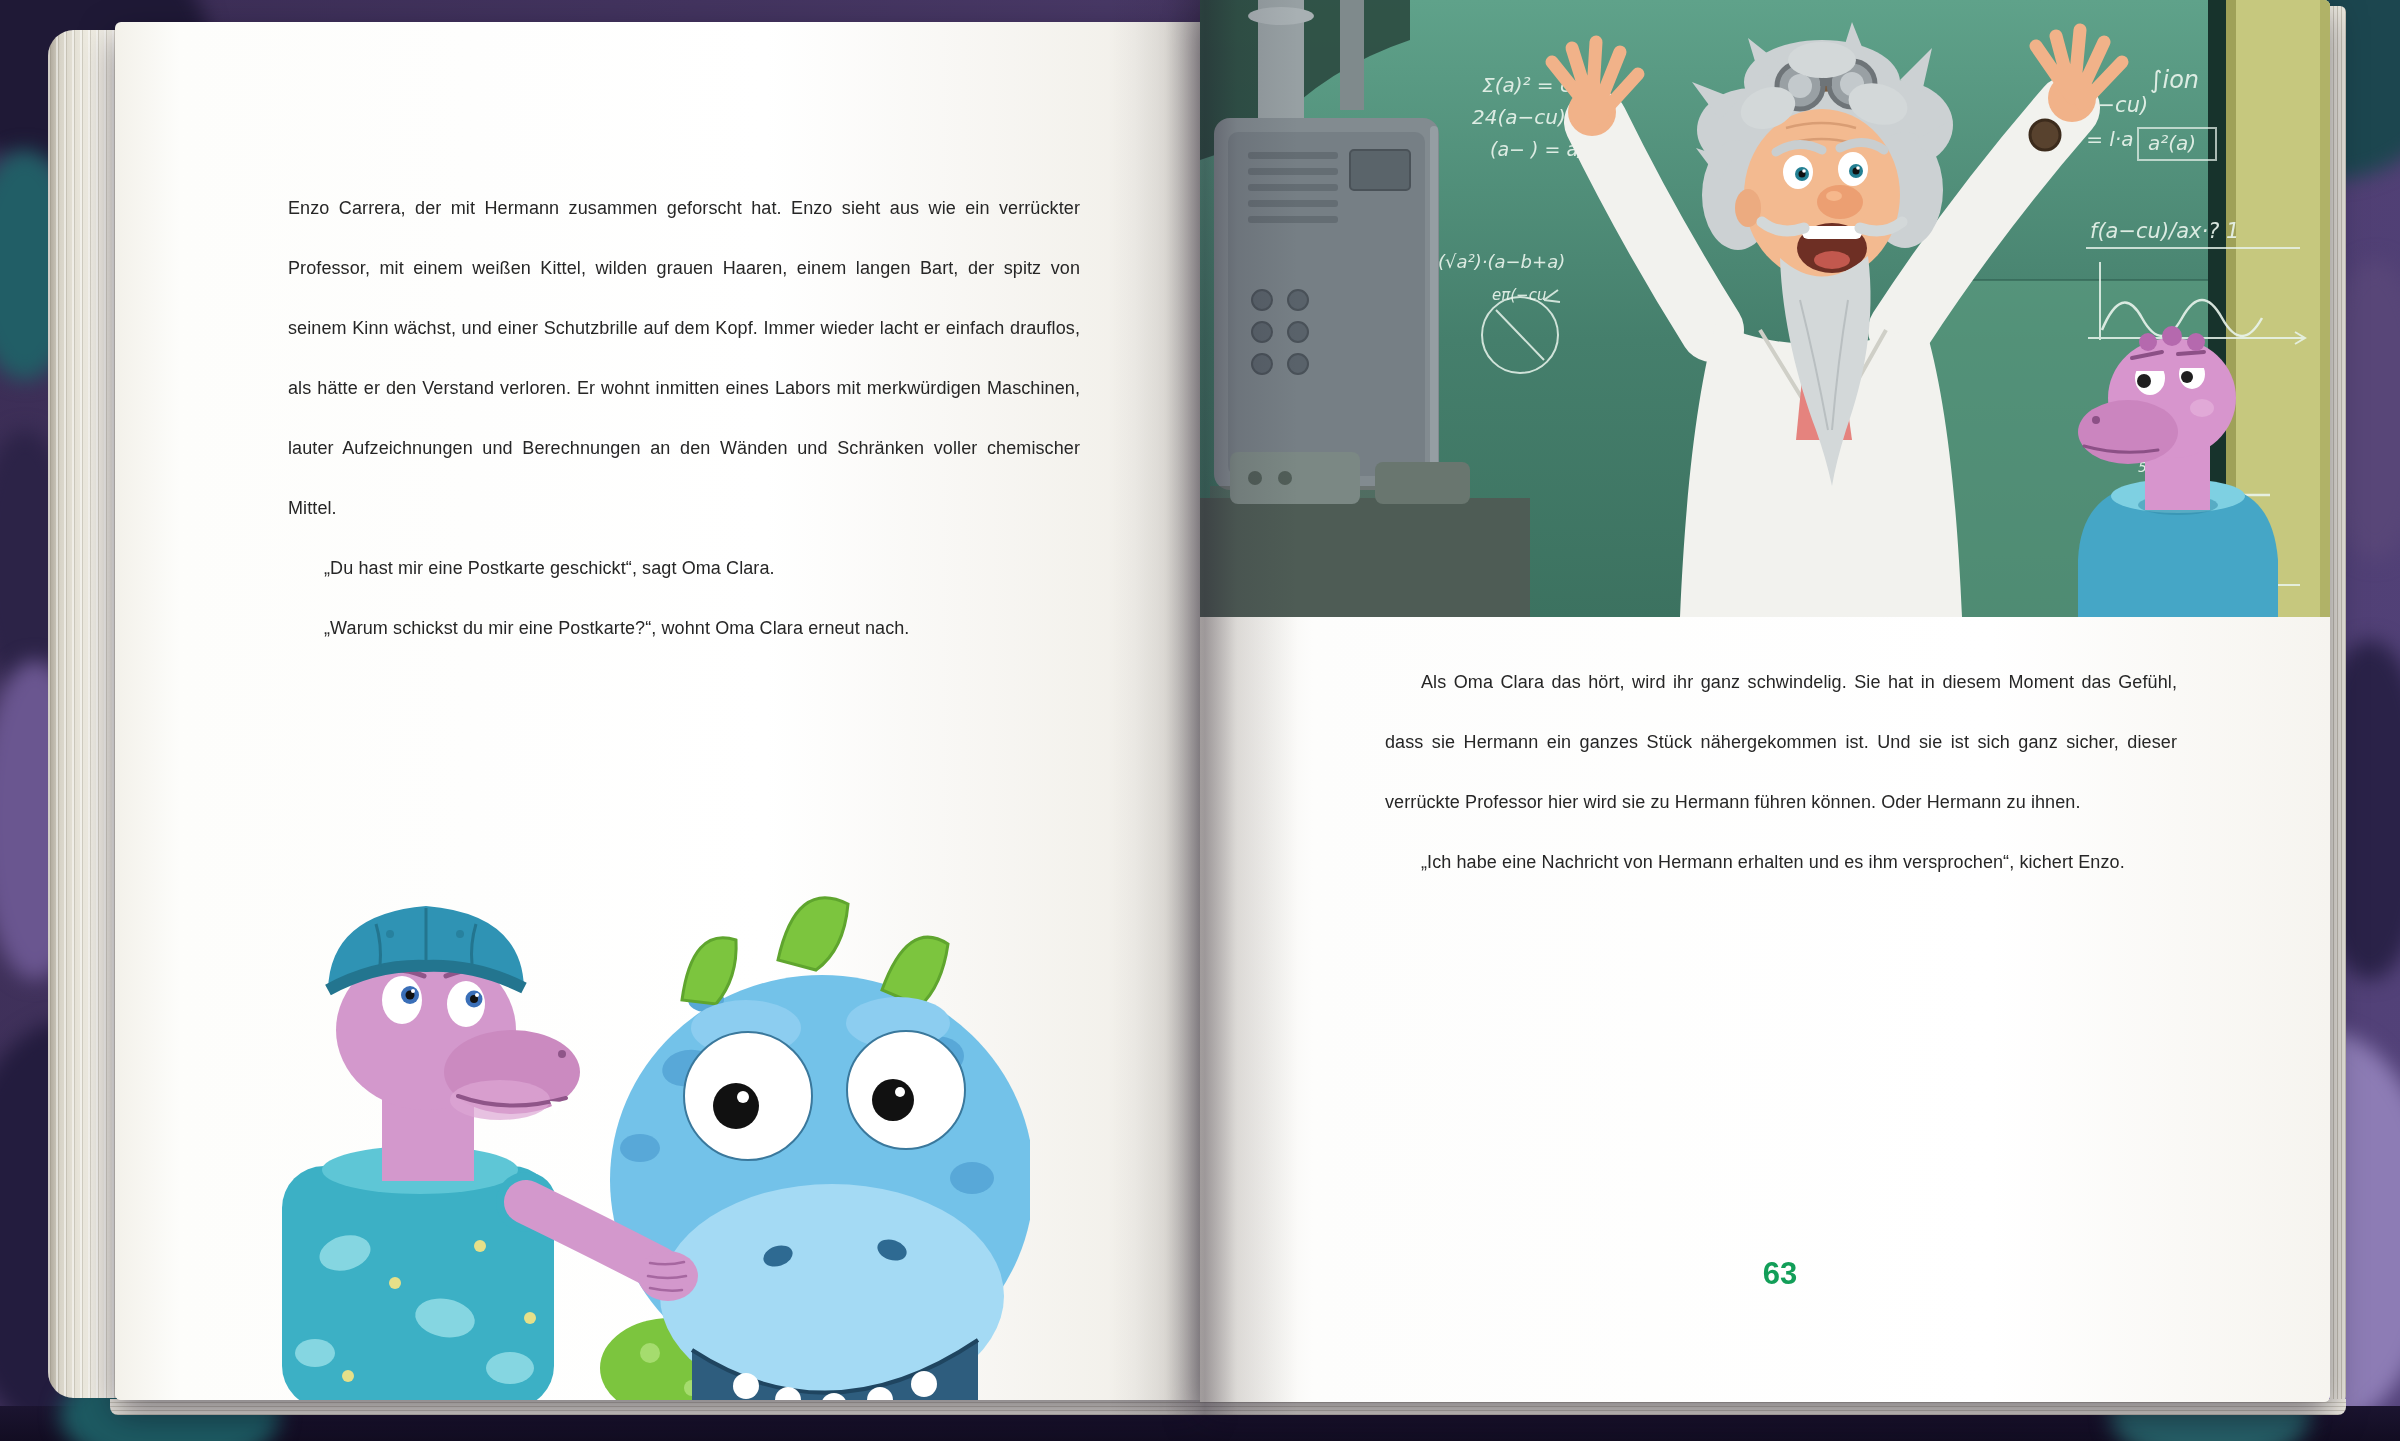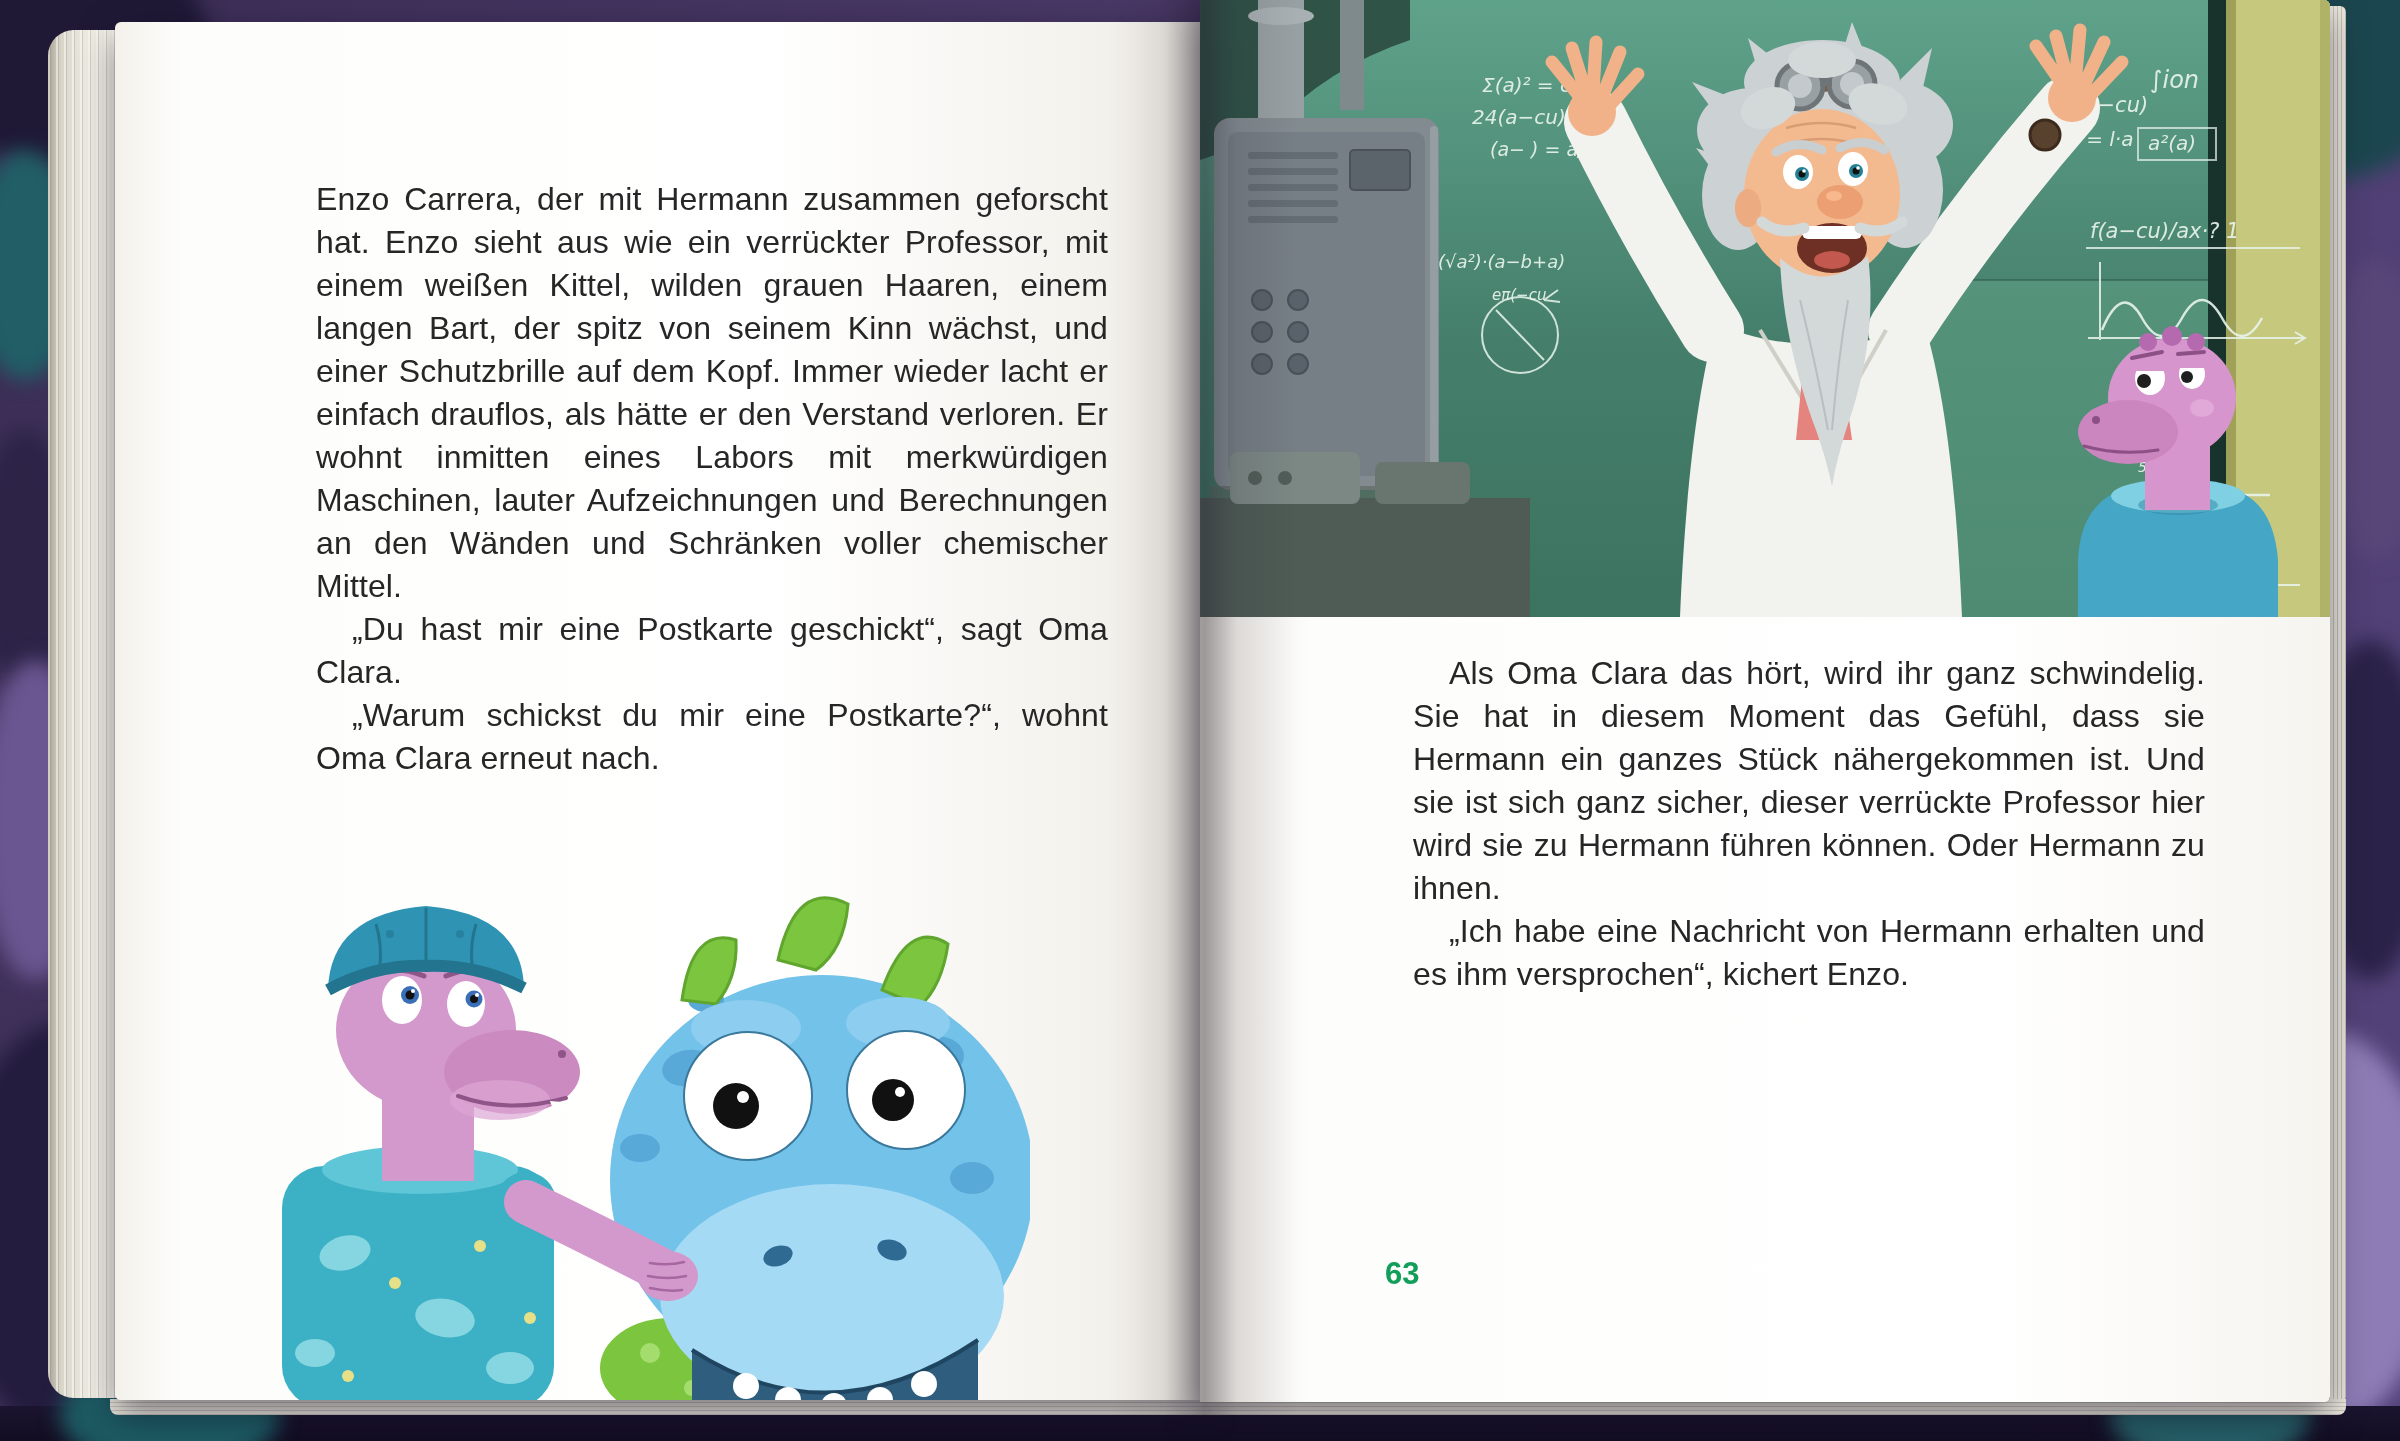--- a/index.html
+++ b/index.html
@@ -32,27 +32,27 @@
   .page-left { left:115px; top:22px; width:1085px; height:1378px; border-radius:6px 0 0 6px;
                background:linear-gradient(90deg,#f3f1ea 0%,#fdfdfb 6%,#ffffff 60%,#f2f0ea 94%,#e3e0d8 100%); }
   .page-right { left:1200px; top:0; width:1130px; height:1402px; border-radius:0 6px 6px 0;
                 background:linear-gradient(90deg,#ddd9d1 0%,#f1efe9 3%,#fdfdfc 10%,#ffffff 70%,#f6f4ef 100%); }
   .gutter-shadow { position:absolute; left:1108px; top:0; width:190px; height:1416px; pointer-events:none;
                    background:linear-gradient(90deg, rgba(30,22,40,0) 0%, rgba(30,22,40,0.08) 30%,
                      rgba(30,22,40,0.30) 48%, rgba(30,22,40,0.34) 51%,
                      rgba(30,22,40,0.10) 68%, rgba(30,22,40,0) 100%); }
 
   
-  .text-block { position:absolute; width:792px; color:#262626; font-size:32px; line-height:43px;
-                text-align:justify; letter-spacing:.1px; hyphens:auto;margin-left:28px; }
+  .text-block { position:absolute; width:792px; color:#262626; font-size:18px; line-height:60px;
+                text-align:justify; letter-spacing:.1px; hyphens:auto; }
   .text-left  { left:173px; top:156px; }
   .text-right { left:185px; top:652px; }
   .para { margin:0; }
   .para.indent { text-indent:36px; }
-  .page-number { position:absolute; left:185px; top:1256px; width:790px; 
+  .page-number { position:absolute; left:185px; top:1256px; width:790px; text-align:center;
                  font-size:31px; font-weight:bold; color:#129e58; }
 
   
   .lab-illustration  { position:absolute; left:0; top:0; width:1130px; height:617px; display:block; }
   .dino-illustration { position:absolute; left:115px; top:826px; width:800px; height:560px; display:block; }
   .chalk { font-family:"DejaVu Sans", sans-serif; font-style:italic; fill:#e9f4ec; opacity:.92; }
 </style>
 </head>
 <body>
 

